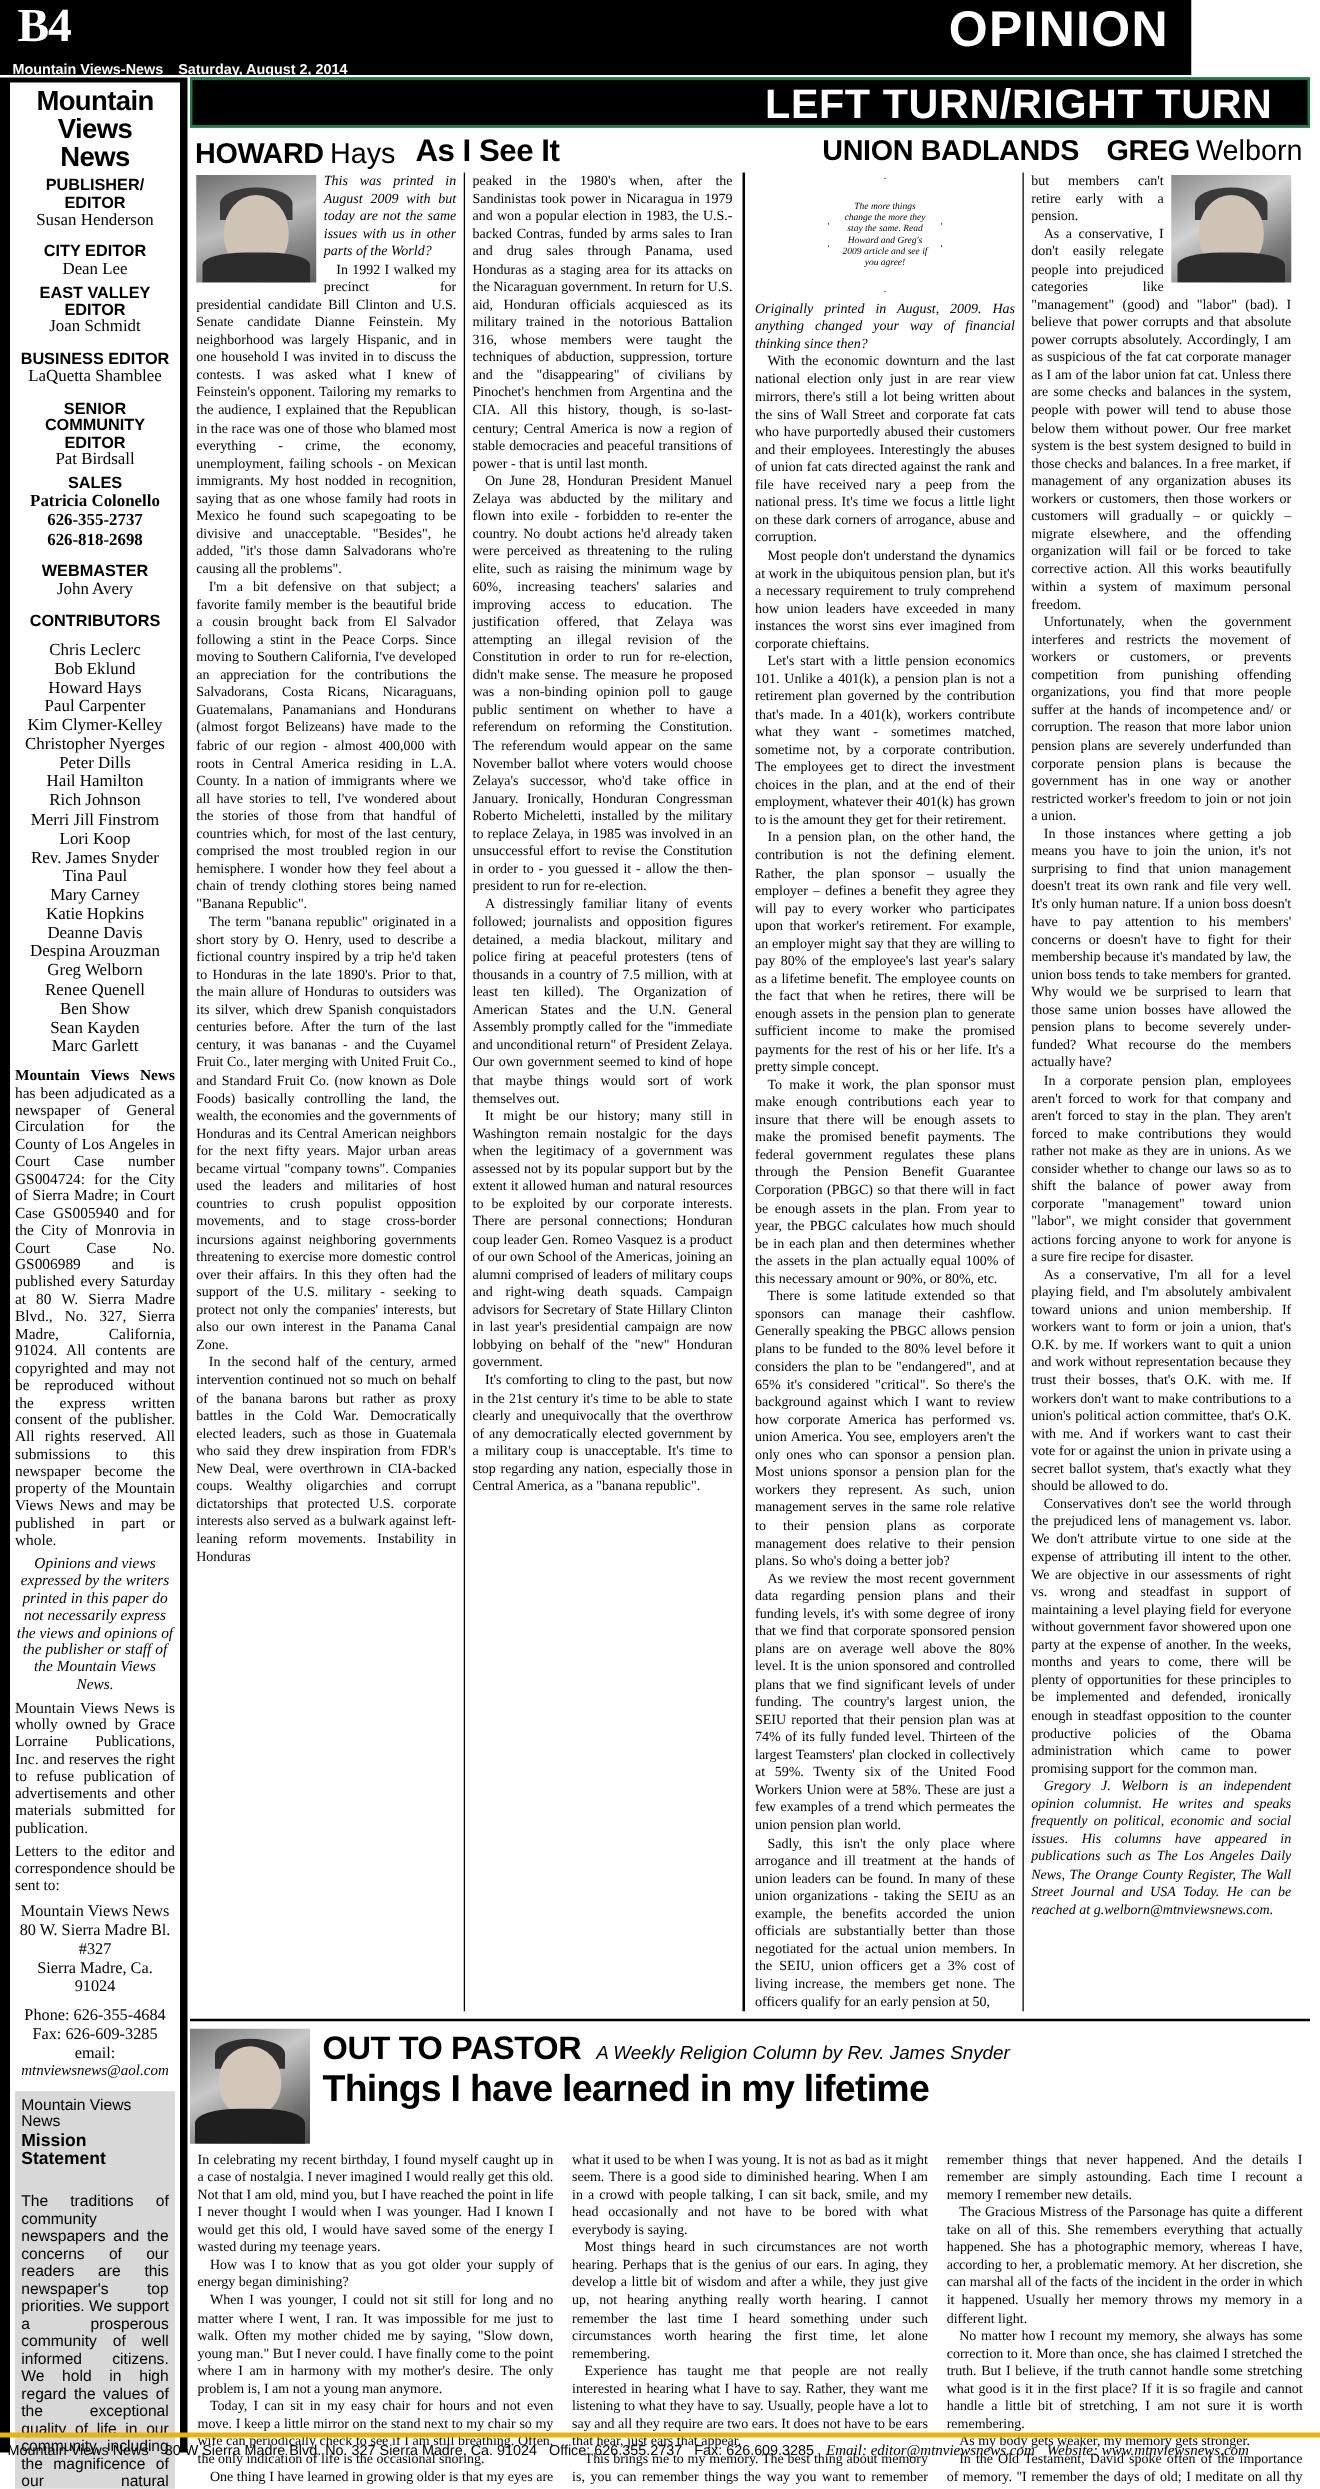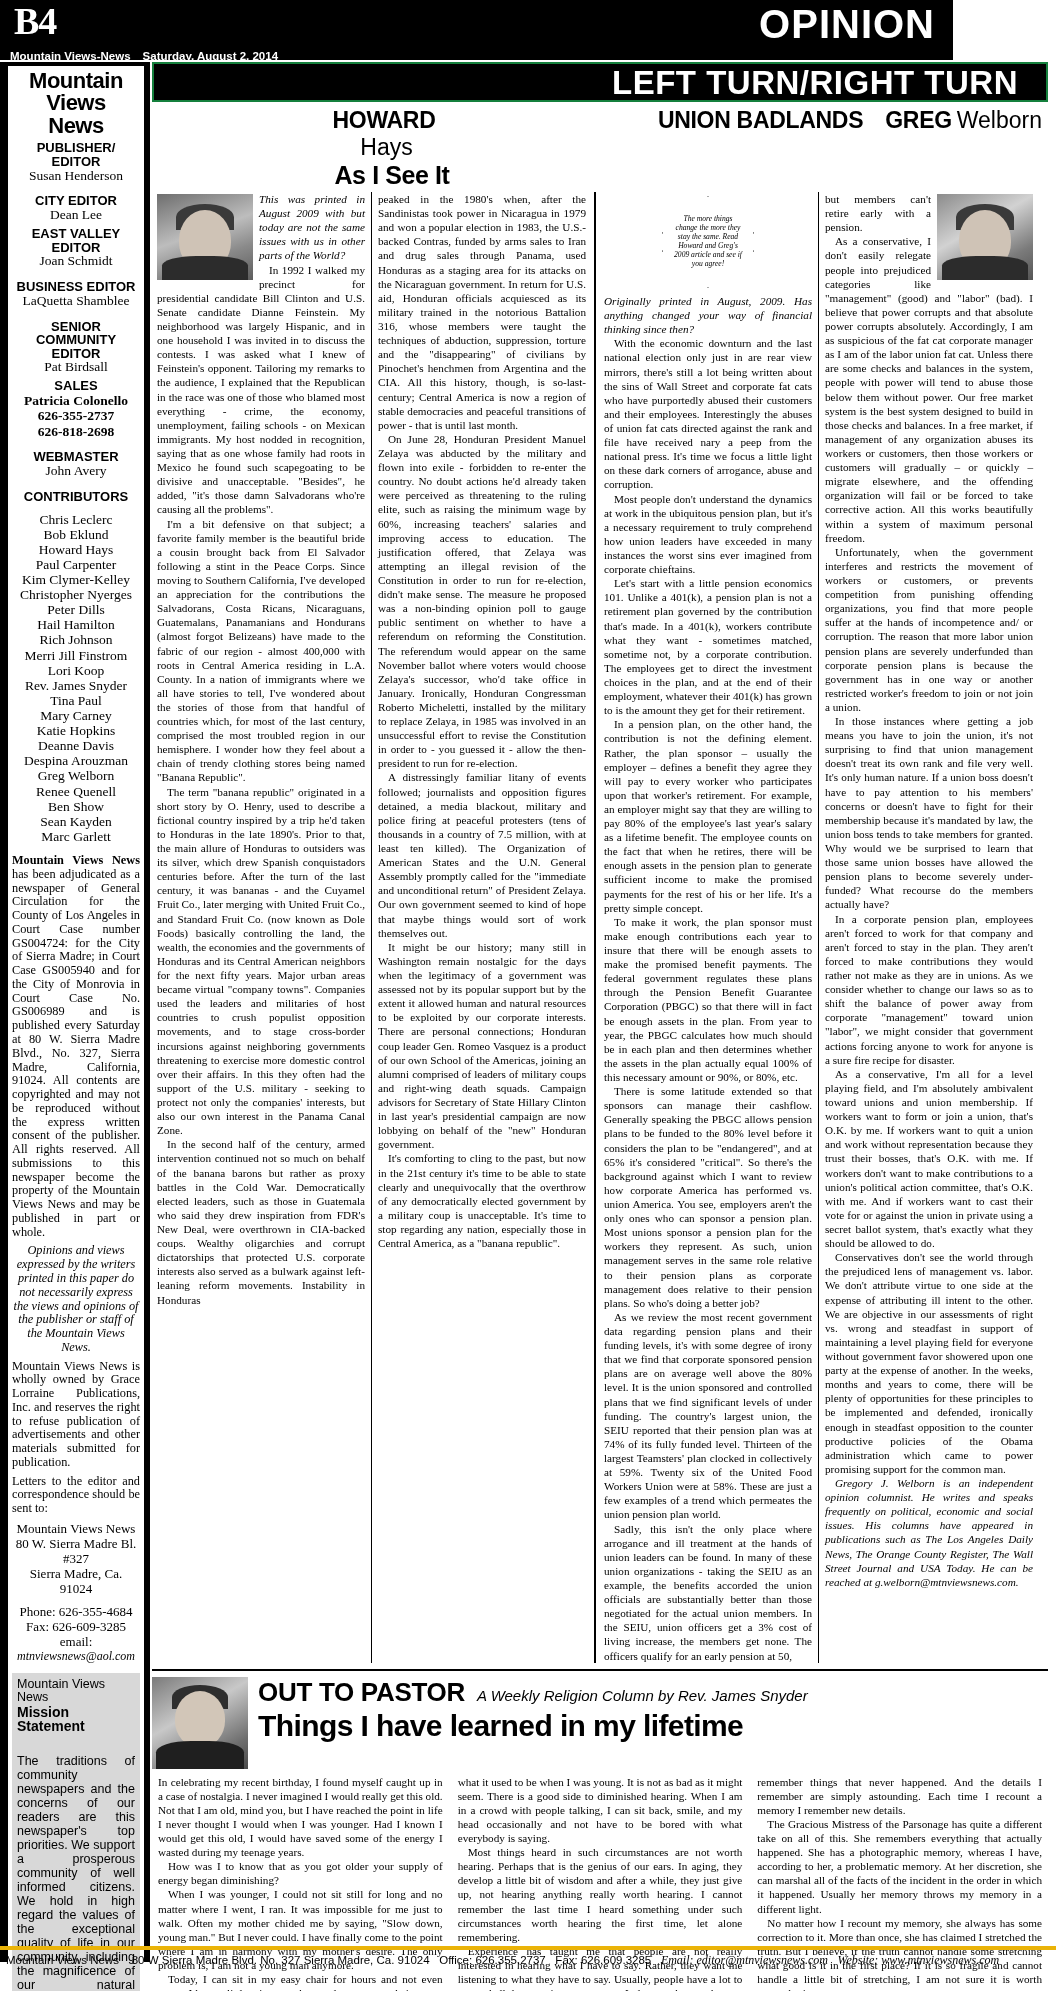--- a/index.html
+++ b/index.html
@@ -41,21 +41,21 @@
 
   
   .main{position:absolute;left:152px;top:62px;width:896px;}
   .banner{background:#000;color:#fff;height:40px;border:2px solid #15803d;box-sizing:border-box;
           position:relative;}
   .banner span{position:absolute;right:28px;top:-1px;font-family:"Liberation Sans",sans-serif;
                font-weight:bold;font-size:33px;letter-spacing:.5px;line-height:40px;}
 
   
   .bylines{display:flex;margin-top:5px;}
-  .by-left{width:460px;display:flex;align-items:center;padding-left:4px;box-sizing:border-box;flex-direction:column;}
+  .by-left{width:460px;display:flex;align-items:flex-end;padding-left:4px;box-sizing:border-box;}
   .by-right{width:436px;display:flex;align-items:baseline;justify-content:flex-end;padding-right:6px;box-sizing:border-box;}
   .nm-bold{font-family:"Liberation Sans",sans-serif;font-weight:bold;font-size:23px;letter-spacing:-.3px;}
   .nm-light{font-family:"Liberation Sans",sans-serif;font-weight:normal;font-size:23px;margin-left:5px;}
   .col-title{font-family:"Liberation Sans",sans-serif;font-weight:bold;font-size:25px;margin-left:16px;letter-spacing:-.4px;}
 
   
   .grid{display:flex;margin-top:2px;}
   .col{width:218px;padding:0 5px;box-sizing:border-box;}
   .vdiv{width:1px;background:#000;margin:0 1px;}
   .vdiv2{width:2px;background:#000;margin:0 3px;}

